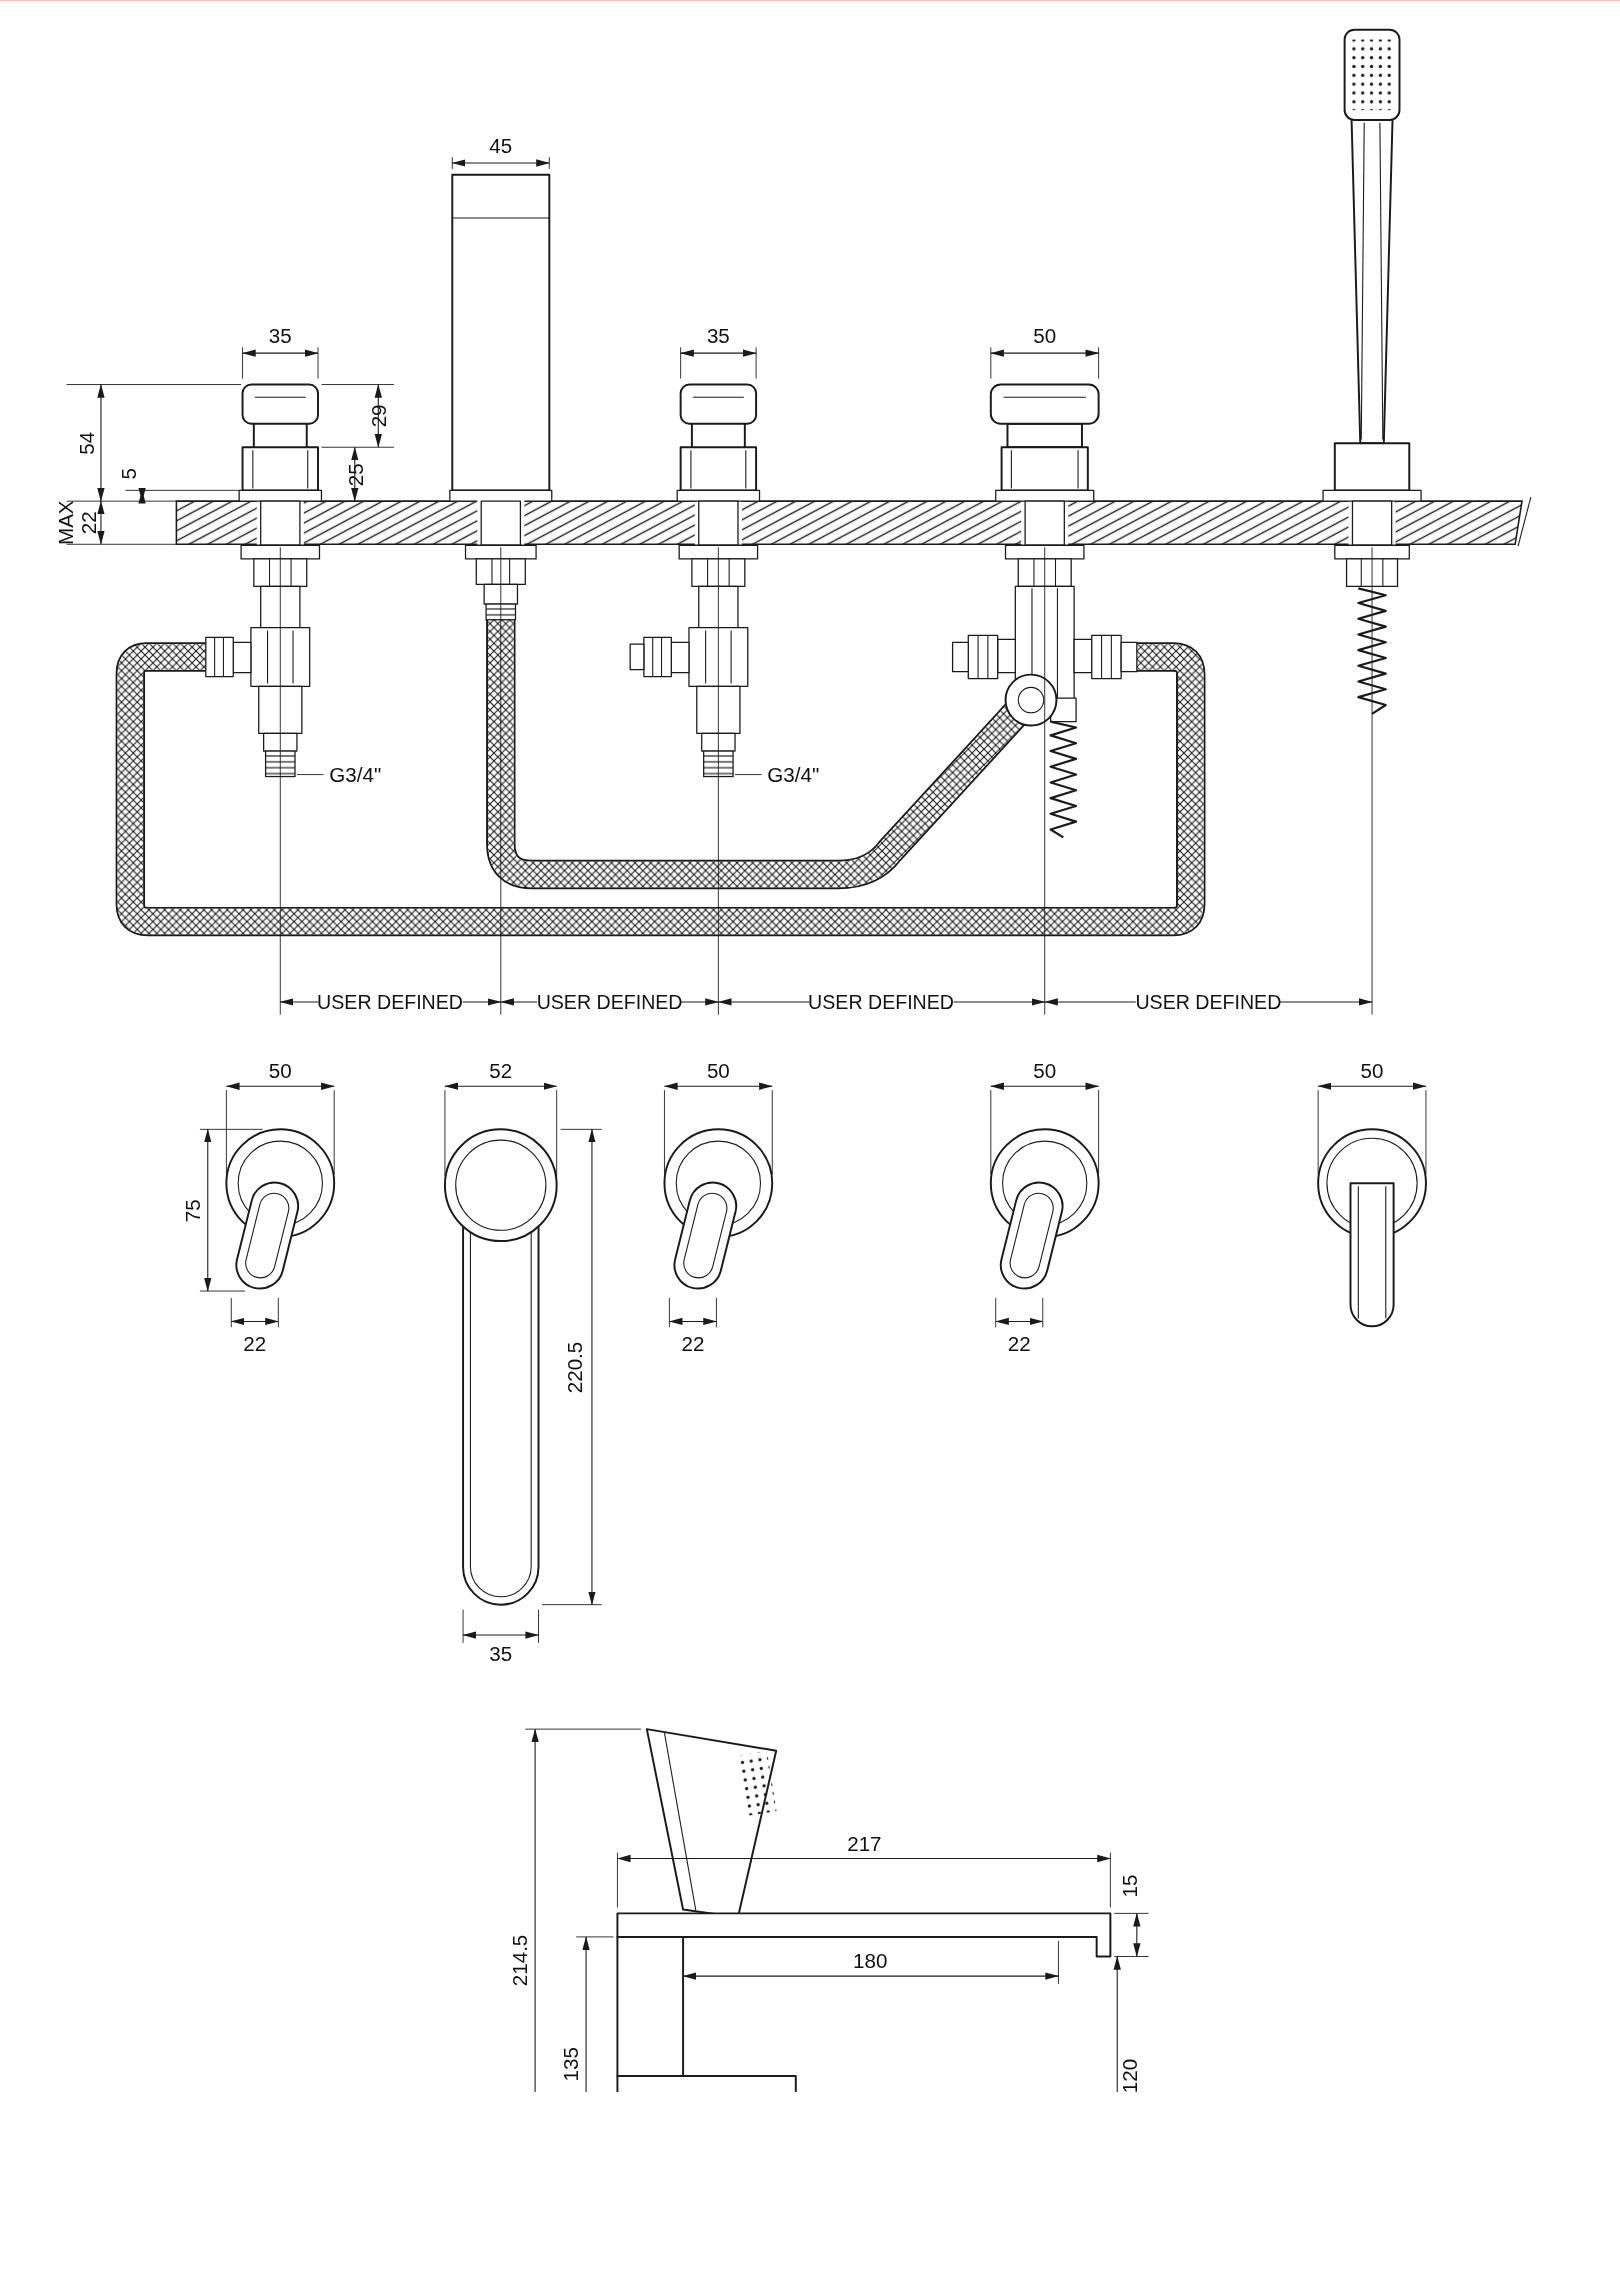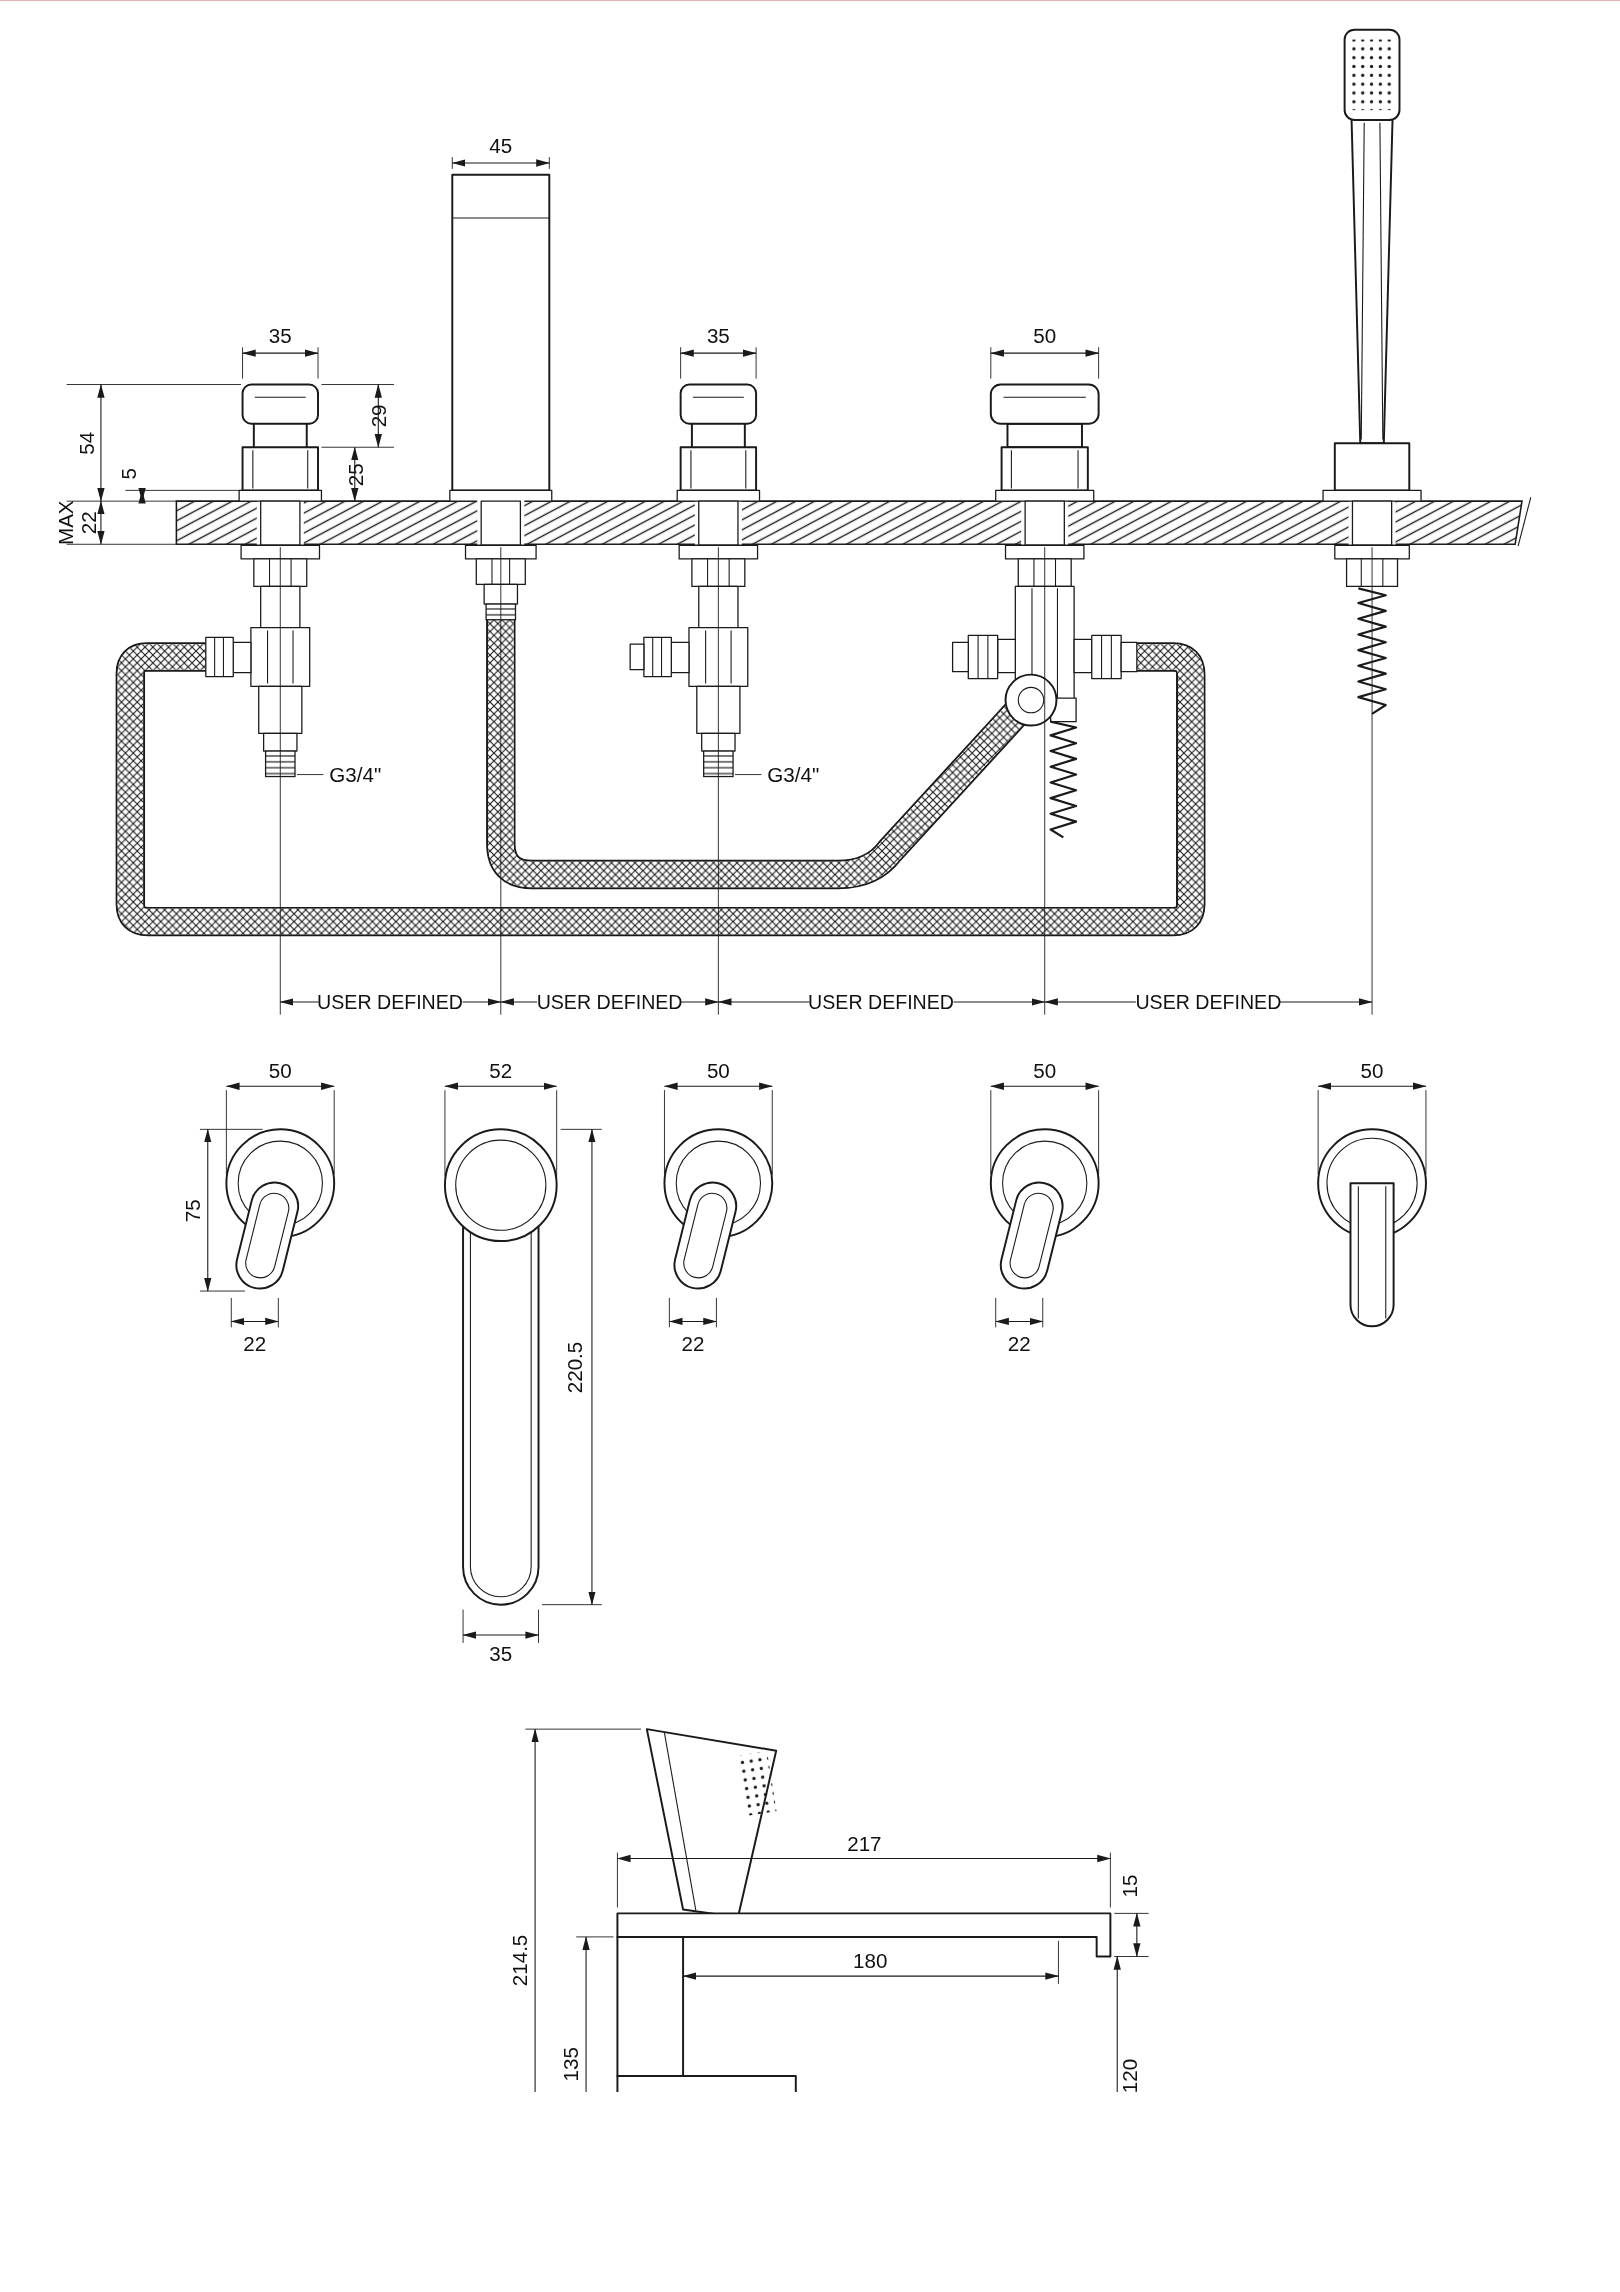--- a/index.html
+++ b/index.html
@@ -1,16 +1,16 @@
 <!DOCTYPE html>
 <html><head>
 <meta charset="utf-8">
 <style>
   html,body{margin:0;padding:0;background:#fff}
-  .page{width:1620px;height:2092px;background:#b91c1c;position:relative}
+  .page{width:1620px;height:2092px;background:#ef4444;position:relative}
   .o{fill:#fff;stroke:#1a1a1a;stroke-width:2;stroke-linejoin:round}
   .o1{fill:#fff;stroke:#1a1a1a;stroke-width:1.3;stroke-linejoin:round}
   .dl{stroke:#1a1a1a;stroke-width:1.1;fill:none}
   .e{stroke:#1a1a1a;stroke-width:.9;fill:none}
   .m{stroke:#1a1a1a;stroke-width:1.1;fill:none;marker-start:url(#arr);marker-end:url(#arr)}
   .t{font-family:"Liberation Sans",sans-serif;font-size:21px;fill:#111}
   .tm{text-anchor:middle}
   .coil{stroke:#1a1a1a;stroke-width:2.2;fill:none;stroke-linejoin:round}
   .hoseO{fill:none;stroke:#1a1a1a;stroke-width:30;stroke-linejoin:round;stroke-linecap:butt}
   .hoseW{fill:none;stroke:#fff;stroke-width:26}

